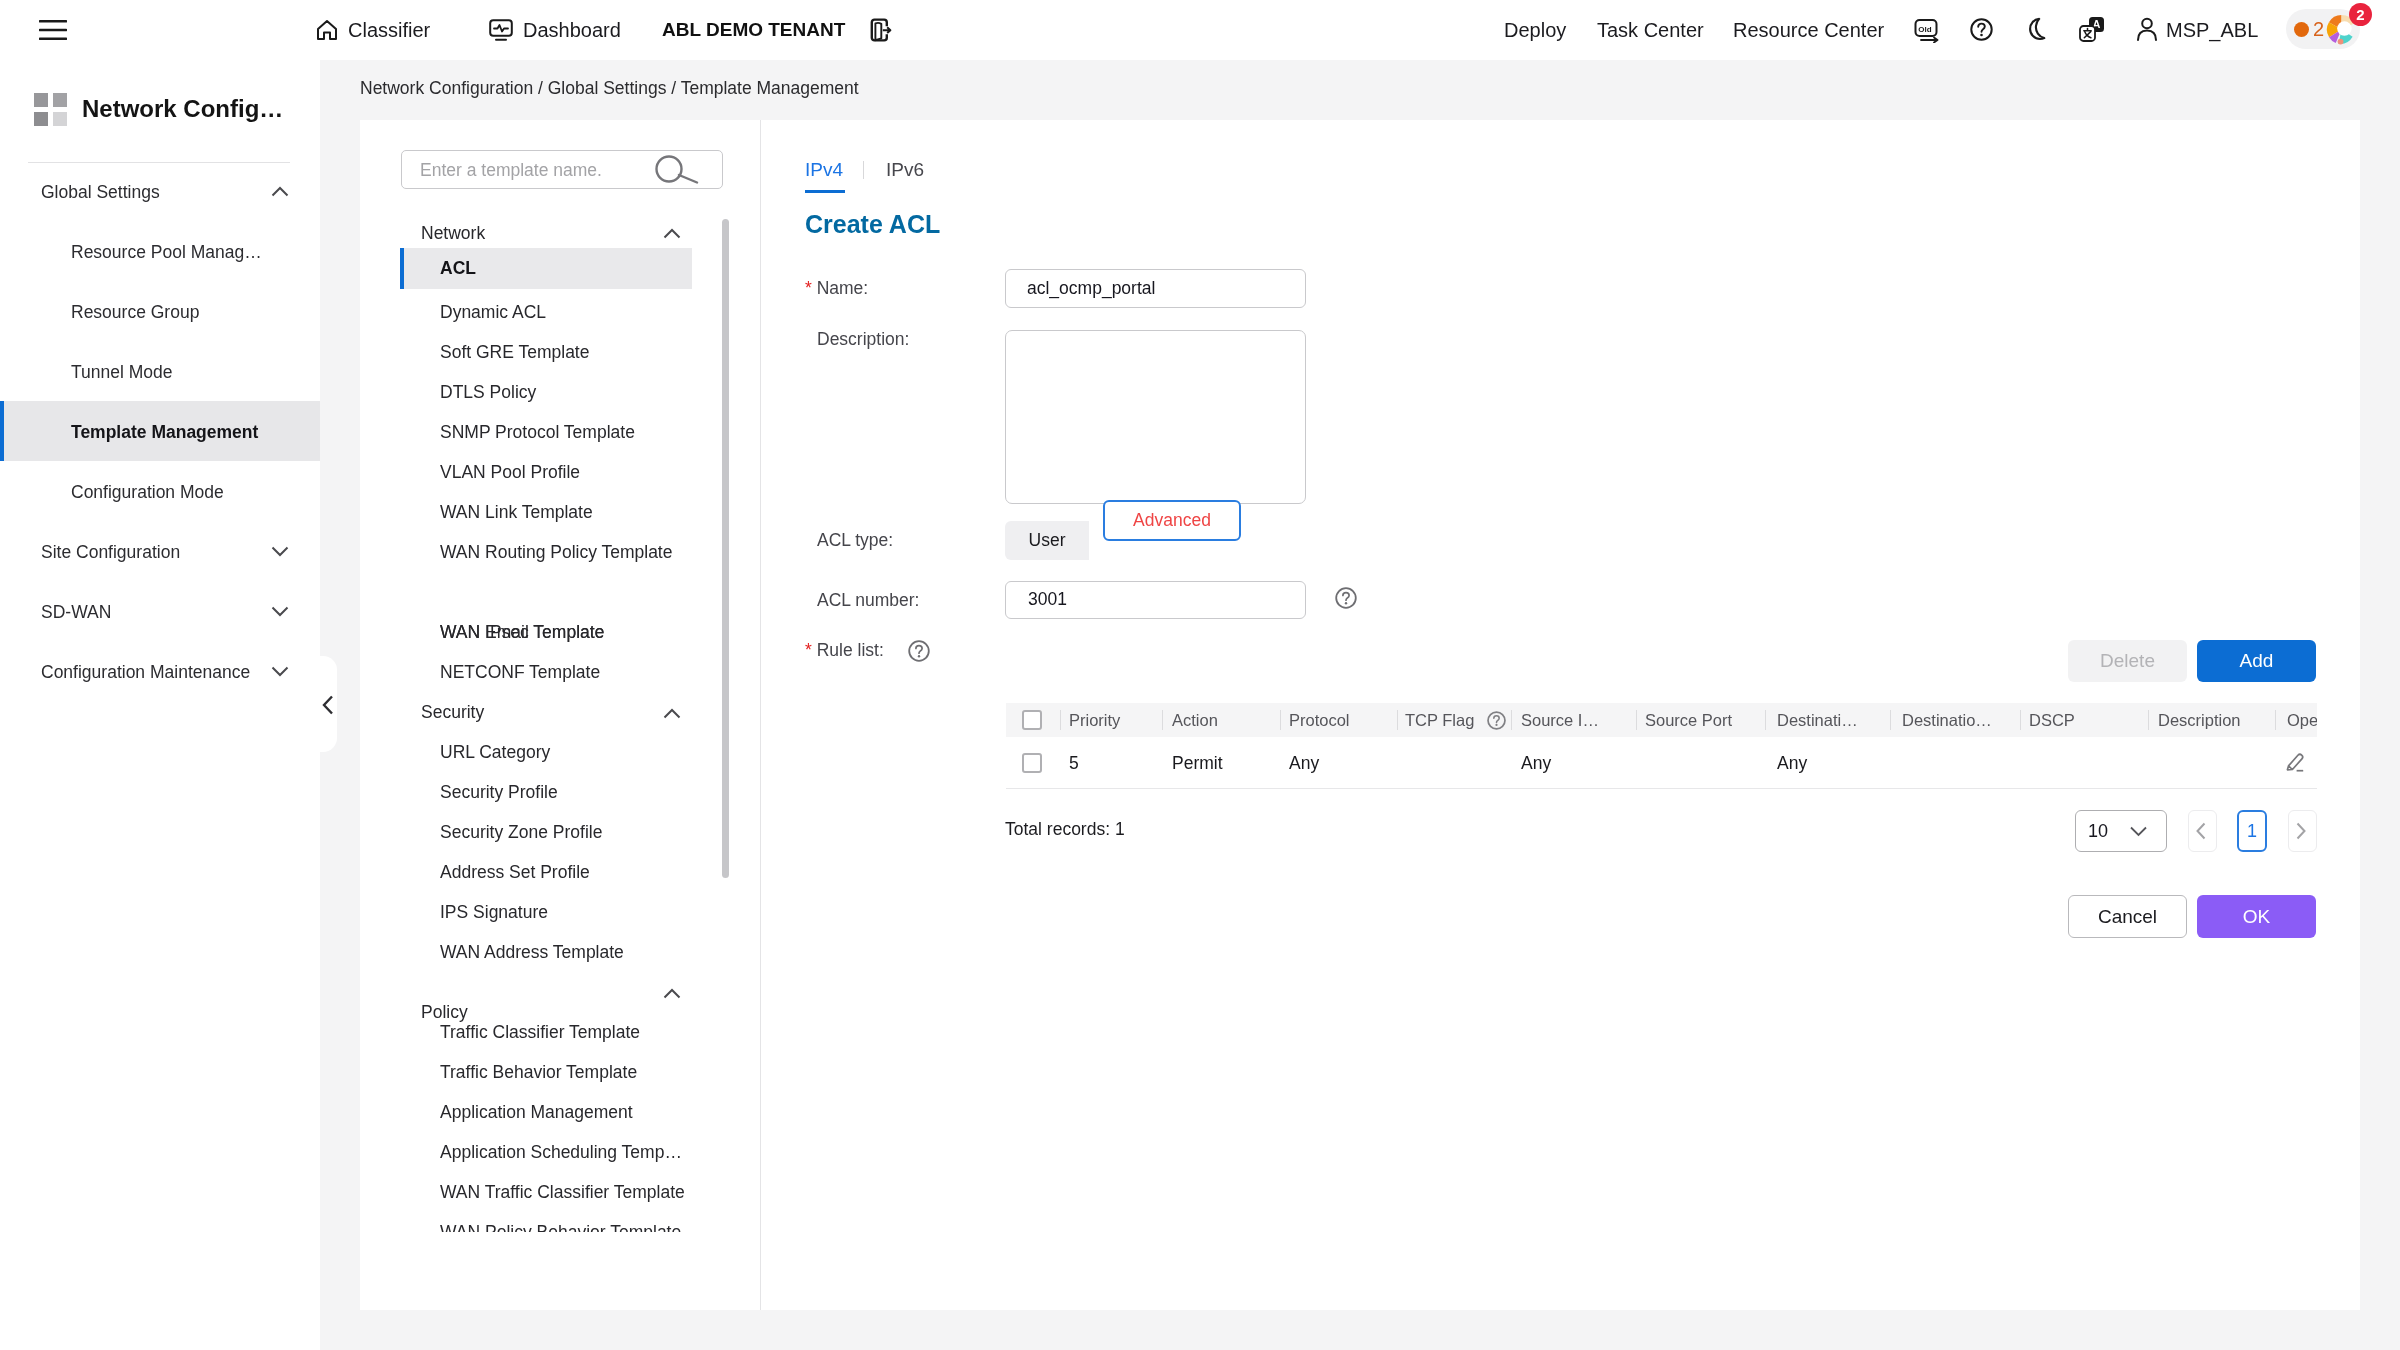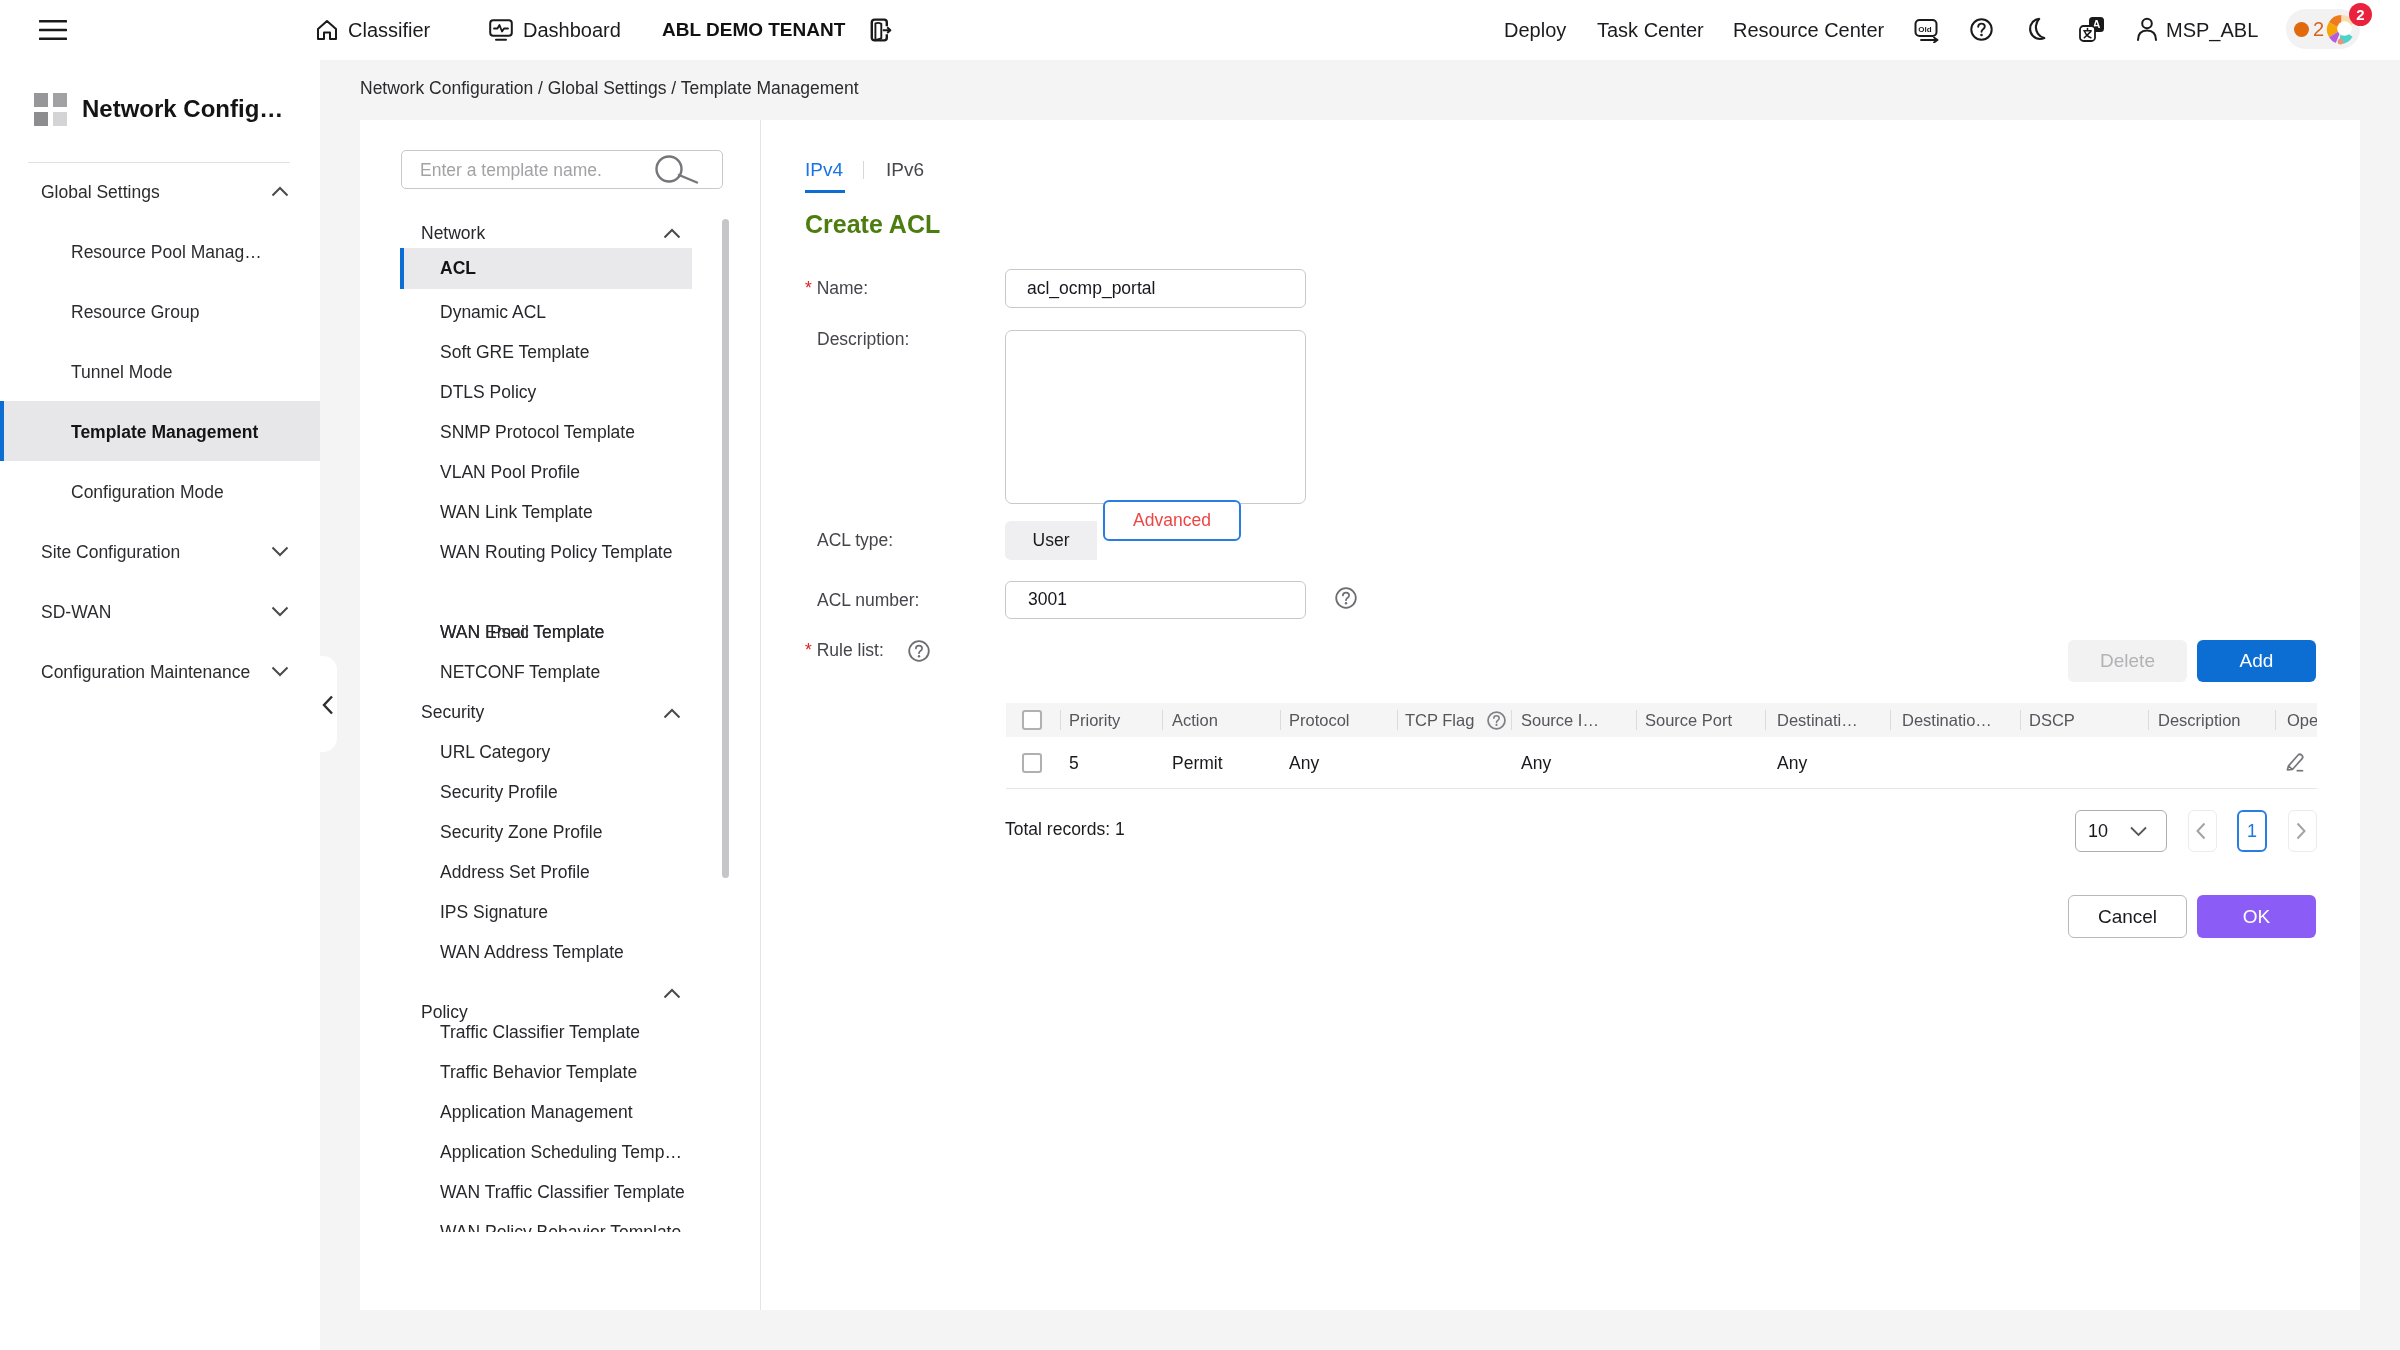--- a/index.html
+++ b/index.html
@@ -189,30 +189,30 @@
         <div style="position:absolute;left:40px;top:10px;font-size:17.5px;line-height:20px;color:#28282c;">WAN Policy Behavior Template</div>
       </div>
     <div class="abs" style="left:722px;top:219px;width:7px;height:659px;background:#c6c6c9;border-radius:4px;"></div>
   </div>
 
   <div>
     <div class="abs" style="left:805px;top:160px;font-size:19px;line-height:20px;color:#1b74e4;">IPv4</div>
     <div class="abs" style="left:863px;top:161px;width:1px;height:18px;background:#d8d8da;"></div>
     <div class="abs" style="left:886px;top:160px;font-size:19px;line-height:20px;color:#47474d;">IPv6</div>
     <div class="abs" style="left:805px;top:190px;width:40px;height:3px;background:#0c6dd3;"></div>
-    <div class="abs" style="left:805px;top:212px;font-size:25px;line-height:24px;font-weight:bold;color:#4d7c0f;">Create ACL</div>
+    <div class="abs" style="left:805px;top:212px;font-size:25px;line-height:24px;font-weight:bold;color:#0369a1;">Create ACL</div>
 
     <div class="formlabel" style="left:805px;top:278px;"><span class="req">*</span> Name:</div>
     <div class="inputbox" style="left:1005px;top:269px;width:301px;height:39px;">
         <span style="position:absolute;left:21px;top:8px;">acl_ocmp_portal</span>
       </div>
     <div class="formlabel" style="left:817px;top:329px;">Description:</div>
     <div class="inputbox" style="left:1005px;top:330px;width:301px;height:174px;border-radius:7px;"></div>
     <div class="formlabel" style="left:817px;top:530px;">ACL type:</div>
-    <div class="abs" style="left:1005px;top:521px;width:92px;height:39px;background:#efeff1;border-radius:6px 0 0 6px;font-size:17.5px;color:#1a1a1e;text-align:center;line-height:39px;">User</div>
+    <div class="abs" style="left:1005px;top:521px;width:84px;height:39px;background:#efeff1;border-radius:6px 0 0 6px;font-size:17.5px;color:#1a1a1e;text-align:center;line-height:39px;">User</div>
     <div class="abs" style="left:1103px;top:500px;width:138px;height:41px;background:#fff;border:2px solid #2a7de0;border-radius:6px;font-size:17.5px;color:#ef4444;text-align:center;line-height:37px;">Advanced</div>
     <div class="formlabel" style="left:817px;top:590px;">ACL number:</div>
     <div class="inputbox" style="left:1005px;top:581px;width:301px;height:38px;">
         <span style="position:absolute;left:22px;top:7px;">3001</span>
       </div>
     <svg class="abs" style="left:1335px;top:587px;" width="22" height="22" viewBox="0 0 22 22">
         <circle cx="11" cy="11" r="9.8" fill="none" stroke="#6e6e72" stroke-width="1.8"></circle>
         <path d="M7.9 8.5 C7.9 6.7 9.2 5.6 11 5.6 C12.8 5.6 14.1 6.8 14.1 8.4 C14.1 9.8 13.2 10.4 12.2 11.1 C11.5 11.6 11 12.1 11 13.2" fill="none" stroke="#6e6e72" stroke-width="1.7" stroke-linecap="round"></path>
         <circle cx="11" cy="16.2" r="1.2" fill="#6e6e72"></circle>
       </svg>

